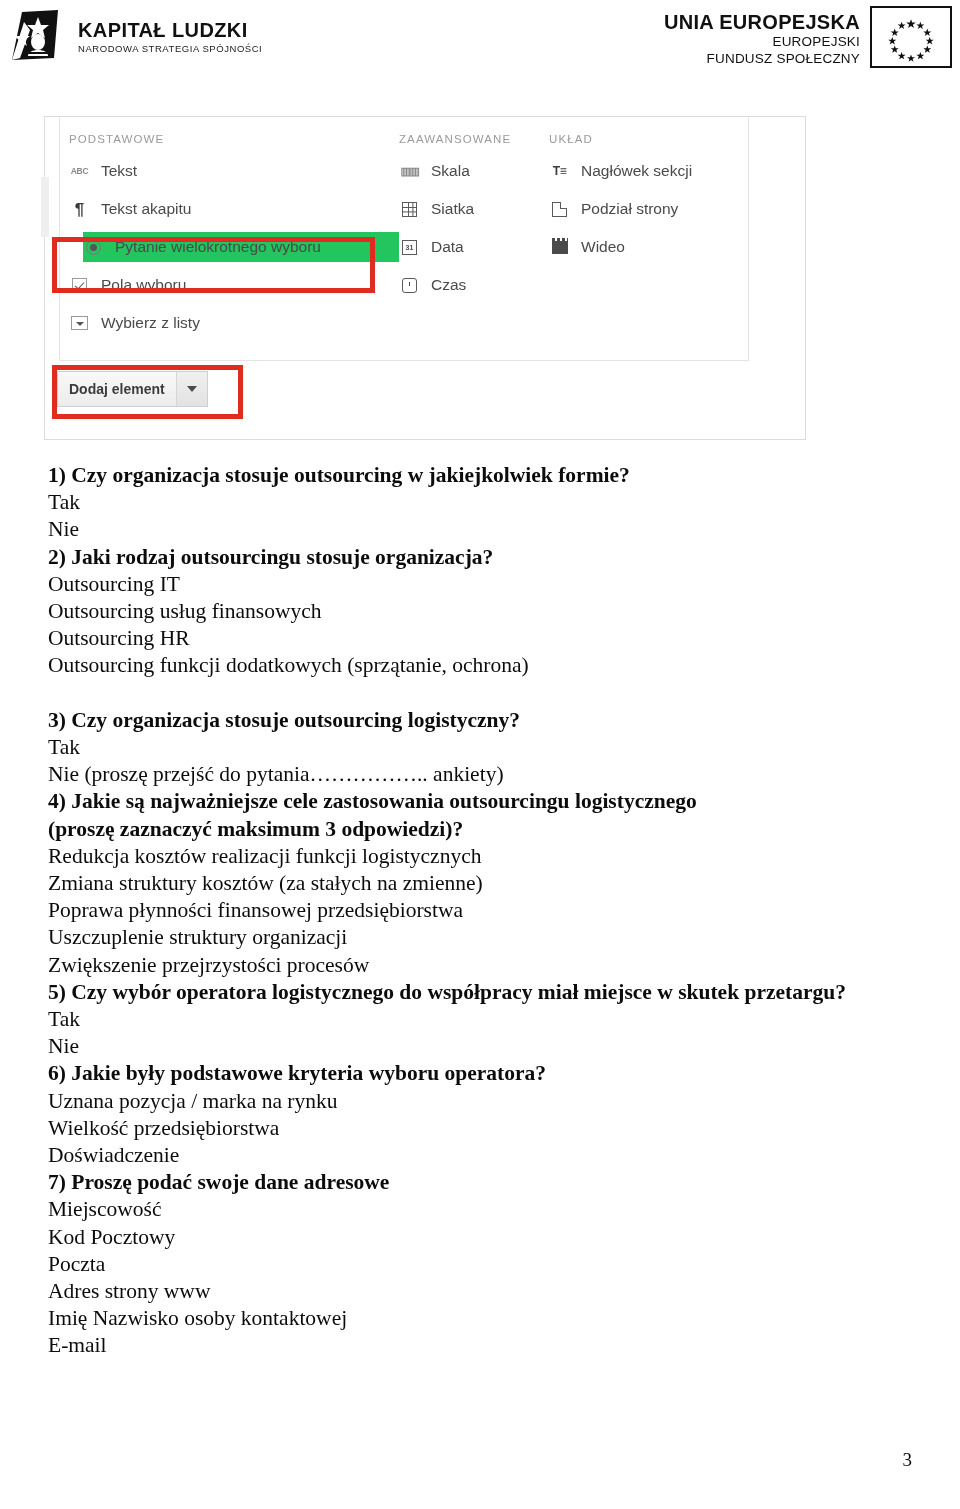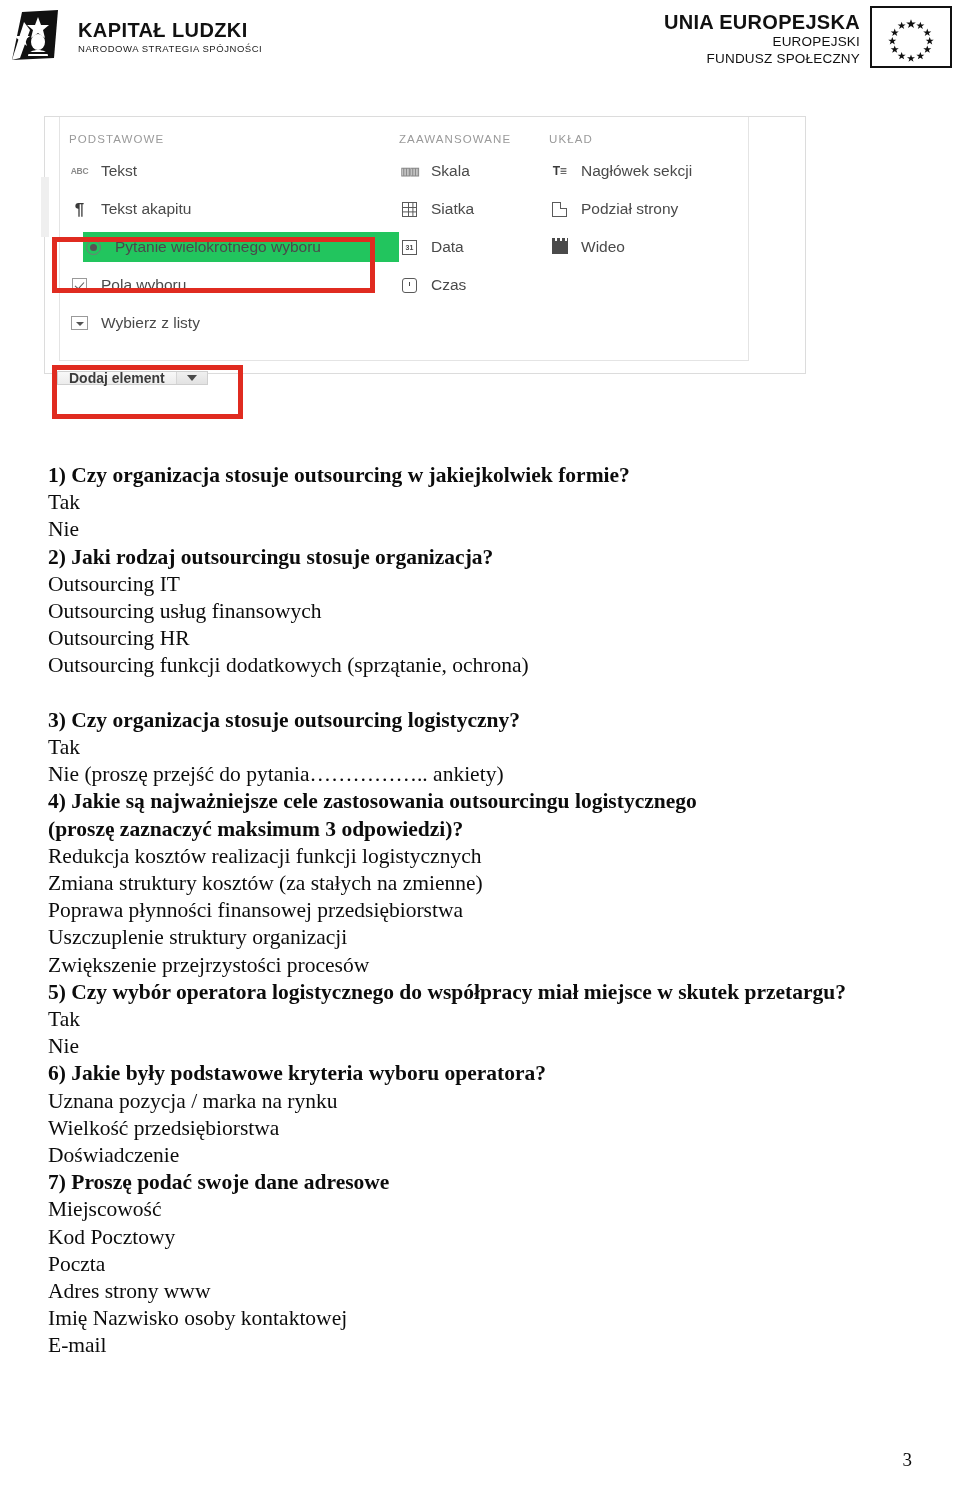--- a/index.html
+++ b/index.html
@@ -77,21 +77,21 @@
     background: #fff;
     box-sizing: border-box;
   }
 
   
   .shot {
     position: absolute;
     left: 44px;
     top: 116px;
     width: 762px;
-    height: 258px;
+    height: 324px;
     background: #ffffff;
     border: 1px solid #dcdcdc;
     box-sizing: border-box;
   }
   .shot-inner {
     position: absolute;
     left: 14px; top: 0px;
     width: 690px; height: 244px;
     border: 1px solid #e4e4e4;
     border-top: none;
@@ -176,21 +176,21 @@
   .ic-video{ width:16px; height:13px; background:#4a4a4a; position:relative;}
   .ic-video:before{content:""; position:absolute; left:0; top:-3px; width:16px; height:3px; background:repeating-linear-gradient(90deg,#4a4a4a 0 3px,#fff 3px 5px);}
 
   .addbtn-wrap {
     position: absolute;
     left: 24px; top: 252px;
     display: flex;
     align-items: stretch;
     border: 1px solid #cfcfcf;
     background: linear-gradient(#f8f8f8,#ececec);
-    height: 14px;
+    height: 36px;
     box-sizing: border-box;
   }
   .addbtn-label {
     display: flex; align-items: center;
     padding: 0 11px;
     font-family: "Liberation Sans", sans-serif;
     font-size: 14px; font-weight: bold; color: #3b3b3b;
     white-space: nowrap;
   }
   .addbtn-arrow {

